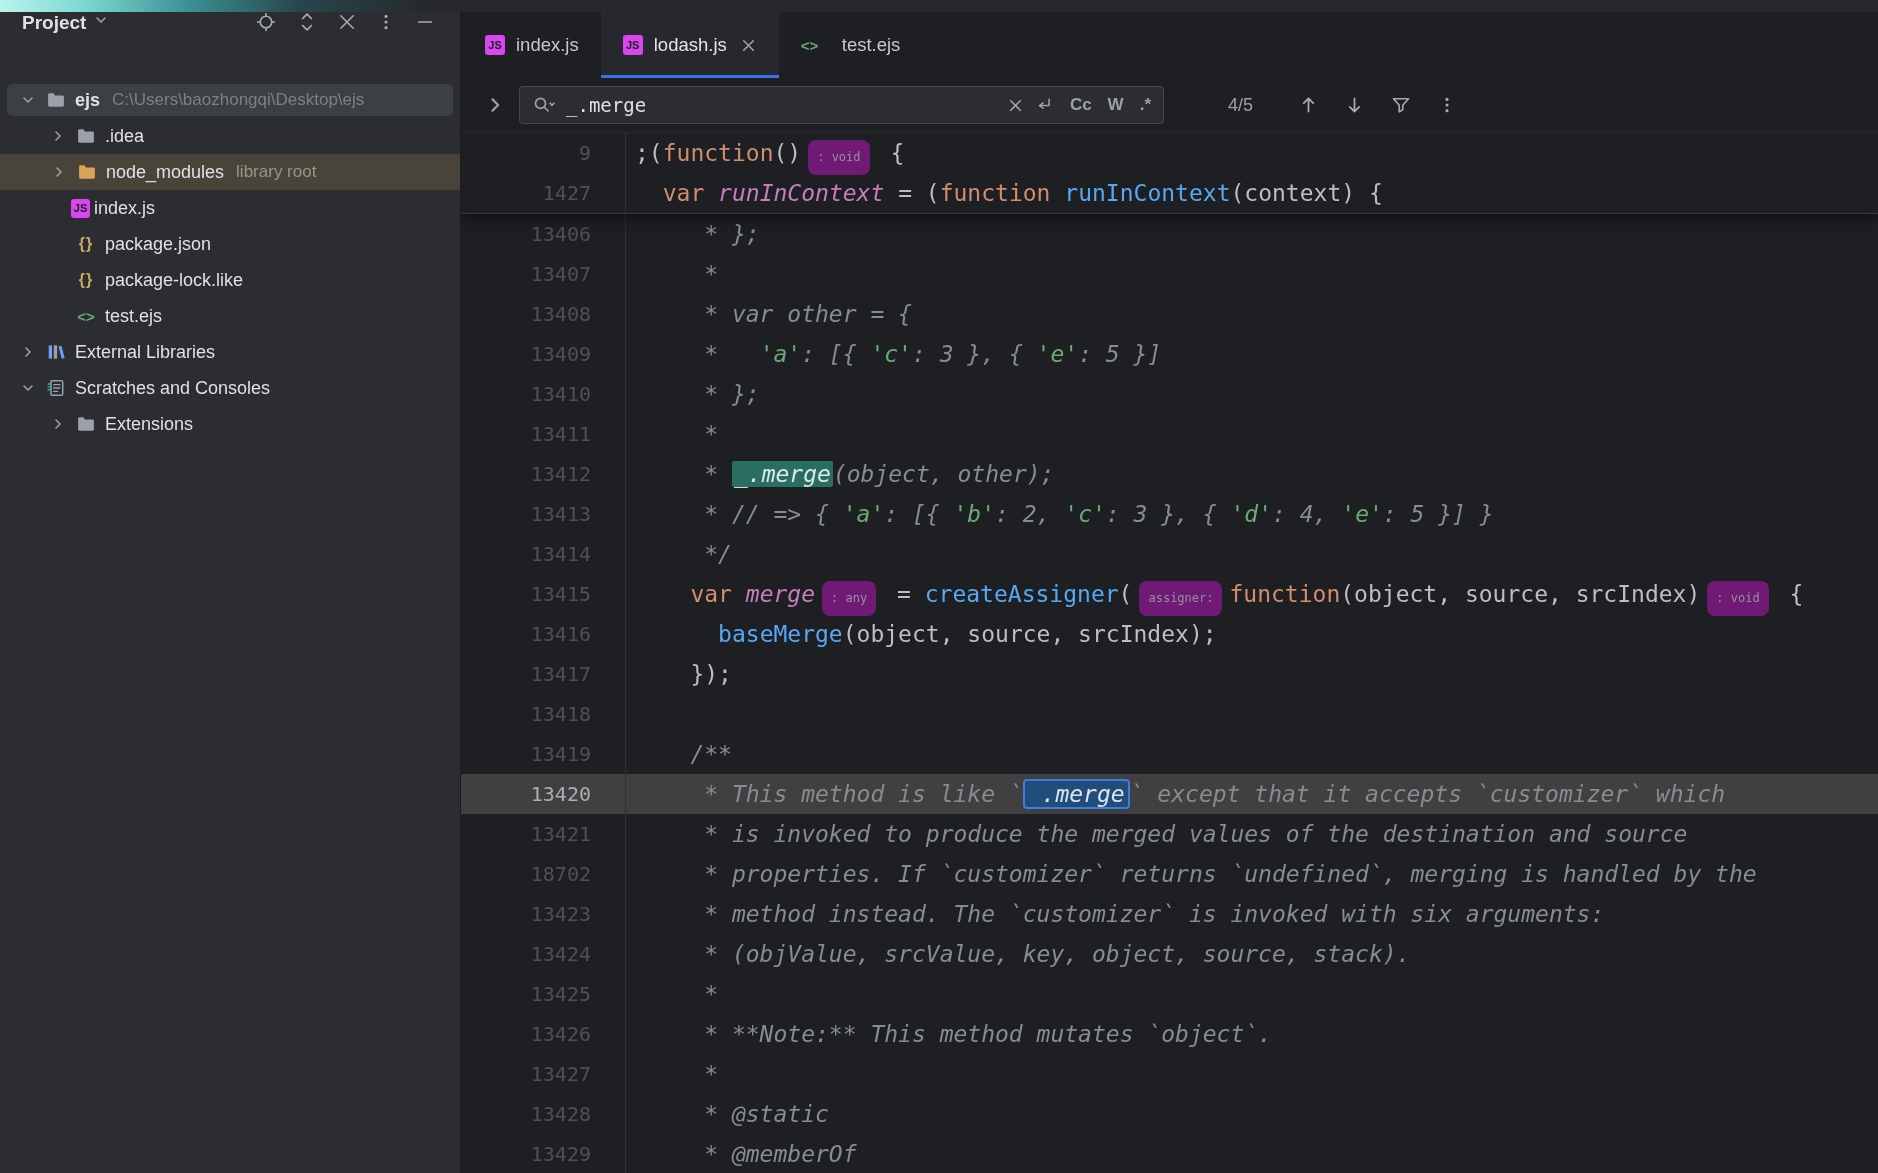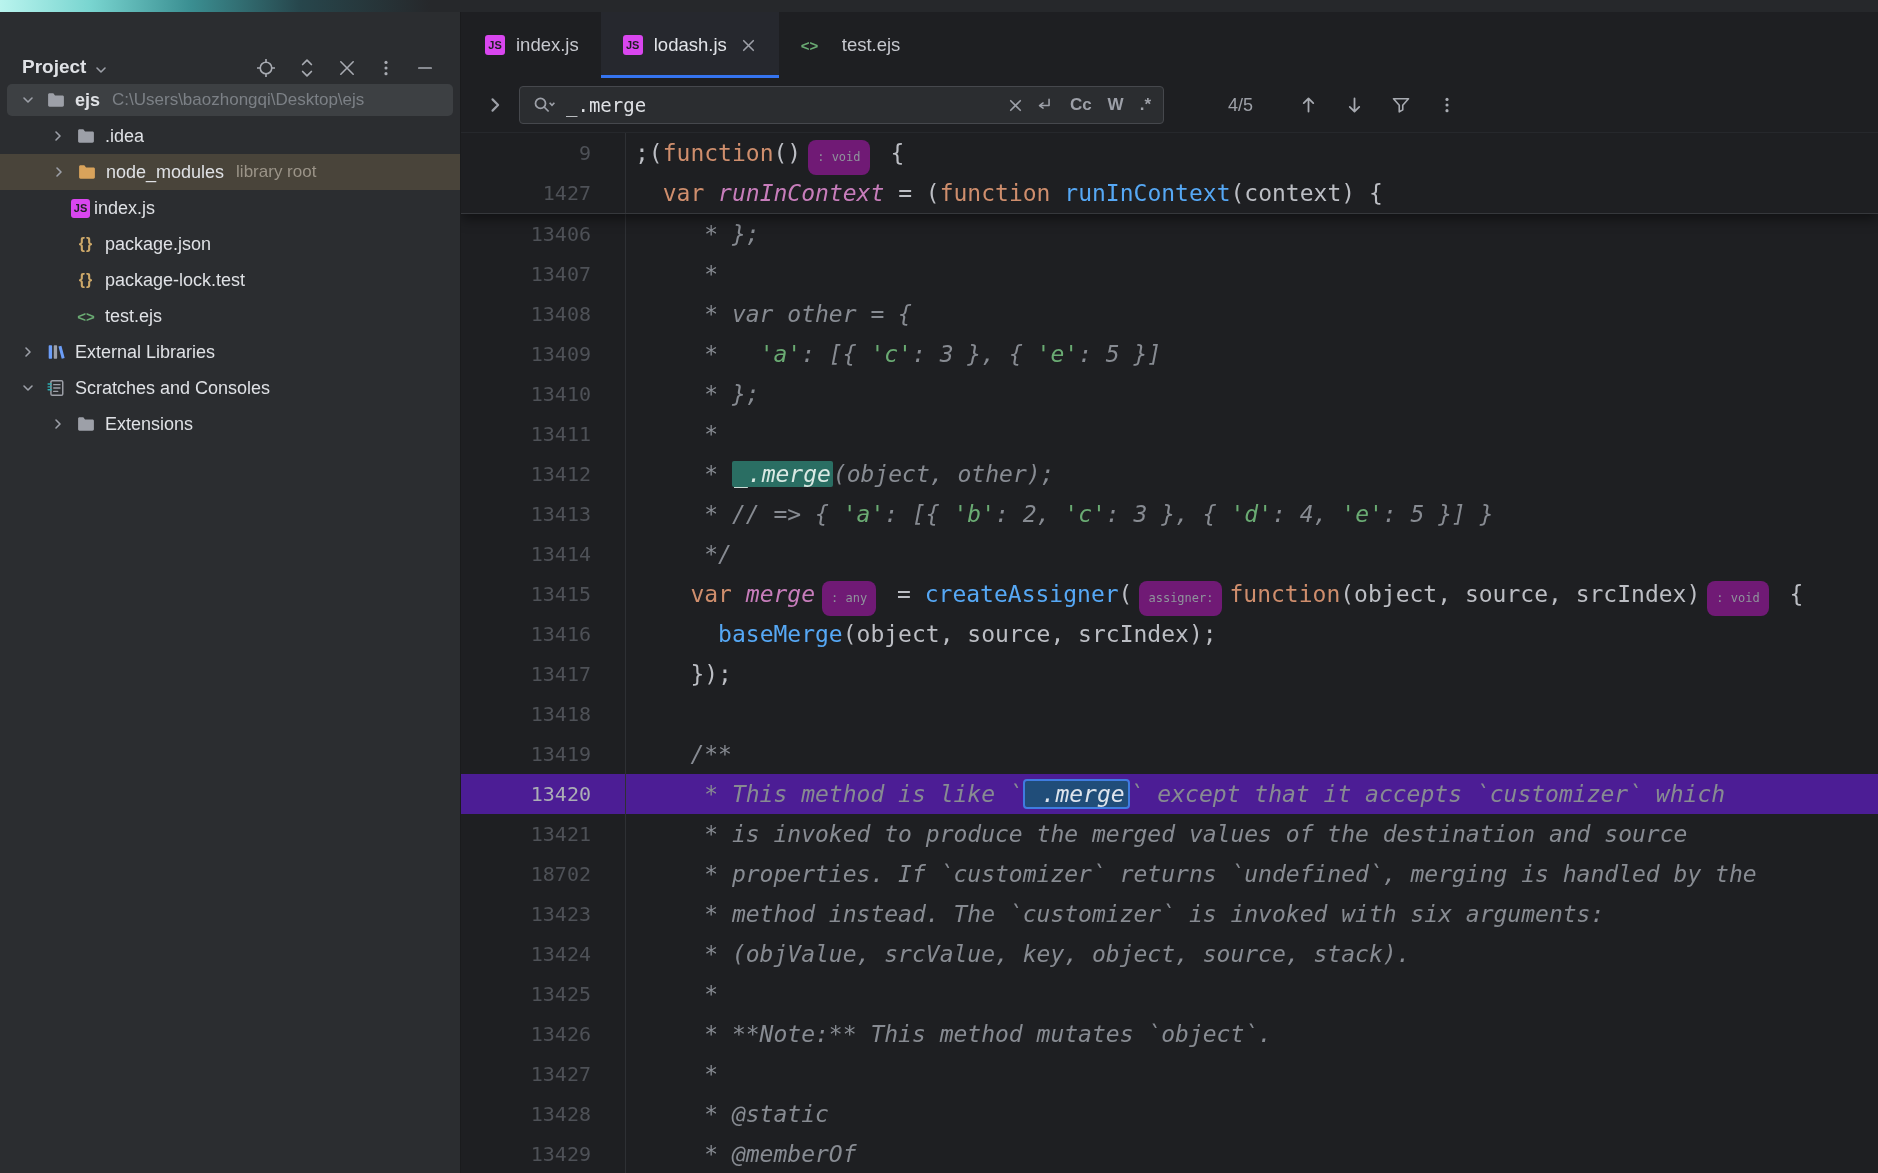--- a/index.html
+++ b/index.html
@@ -2,21 +2,21 @@
 <html><head>
 <meta charset="utf-8">
 <style>
   *{margin:0;padding:0;box-sizing:border-box}
   html,body{width:1878px;height:1173px;overflow:hidden;background:#1e1f22;font-family:"Liberation Sans",sans-serif;-webkit-font-smoothing:antialiased}
   .titlebar-strip{height:12px;background:linear-gradient(90deg,#b9f4ee 0px,#79d5d0 90px,#3b8f92 190px,#27464c 300px,#26282b 430px,#26282b 100%)}
   .app{display:flex;height:1161px}
 
   
   .sidebar{width:461px;flex:none;background:#2b2d30;border-right:1px solid #1a1b1d;display:flex;flex-direction:column}
-  .sidebar-header{height:66px;display:flex;align-items:flex-end;padding:0 26px 0 22px;color:#dfe1e5}
+  .sidebar-header{height:66px;display:flex;align-items:flex-start;padding:0 26px 0 22px;color:#dfe1e5}
   .panel-title{font-size:19px;font-weight:600}
   .panel-title-chev{color:#9da0a8;margin-left:7px;display:inline-flex}
   .header-icons{margin-left:auto;display:flex;gap:21px;color:#a8abb2;align-items:center}
   .hicon{display:inline-flex;align-items:center;justify-content:center}
   .tree{font-size:18px;color:#dfe1e5;padding-top:4px}
   .tree-row{height:36px;display:flex;align-items:center;position:relative}
   .tree-row>*{position:relative;z-index:1}
   .tree-row.selected::before{content:"";position:absolute;left:7px;right:7px;top:2px;bottom:2px;background:#3d4043;border-radius:5px;z-index:0}
   .tree-row.library::before{content:"";position:absolute;inset:0;background:#49443a;z-index:0}
   .chev{width:27px;color:#9da0a8;display:inline-flex;justify-content:center;align-items:center}
@@ -47,21 +47,21 @@
   .query{flex:1;font-family:"DejaVu Sans Mono",monospace;font-size:19px;color:#dfe1e5}
   .sf-close{color:#9da0a8;display:inline-flex}
   .toggles{display:flex;gap:16px;align-items:center;color:#9da0a8;font-size:17px;font-weight:600}
   .toggle{display:inline-flex;align-items:center;font-family:"Liberation Sans",sans-serif}
   .result-count{color:#9da0a8;font-size:18px;margin-left:64px}
   .nav-icons{display:flex;gap:27px;margin-left:46px;color:#a8abb2;align-items:center}
 
   
   .editor-body{flex:1;font-family:"DejaVu Sans Mono",monospace;font-size:23px;line-height:40px;color:#bcbec4;overflow:hidden}
   .line{display:flex;height:40px;white-space:pre}
-  .line.current{background:#4c1d95}
+  .line.current{background:#404040}
   .gutter{flex:none;width:165px;text-align:right;padding-right:34px;color:#4e5157;font-size:20px;border-right:1px solid #2e3034}
   .line.current .gutter{color:#abaeb5}
   .code{padding-left:9px}
   .sticky{border-bottom:1px solid #36383c;box-shadow:0 5px 12px rgba(0,0,0,.45);position:relative;z-index:2;background:#1e1f22}
 
   .tk-p{color:#bcbec4}
   .tk-k{color:#cf8e6d}
   .tk-f{color:#56a8f5}
   .tk-v{color:#c77dbb;font-style:italic}
   .tk-c{color:#878b92;font-style:italic}
@@ -163,21 +163,21 @@
           <span class="node-label">index.js</span>
         </div>
         <div class="tree-row" style="padding-left: 44px;">
           <span class="chev"></span>
           <span class="node-icon icon-json">{}</span>
           <span class="node-label">package.json</span>
         </div>
         <div class="tree-row" style="padding-left: 44px;">
           <span class="chev"></span>
           <span class="node-icon icon-json">{}</span>
-          <span class="node-label">package-lock.test</span>
+          <span class="node-label">package-lock.like</span>
         </div>
         <div class="tree-row" style="padding-left: 44px;">
           <span class="chev"></span>
           <span class="node-icon icon-ejs">&lt;&gt;</span>
           <span class="node-label">test.ejs</span>
         </div>
         <div class="tree-row" style="padding-left: 14px;">
           <span class="chev">
             <svg width="16" height="16" viewBox="0 0 16 16" fill="none">
               <path d="M6 4l4 4-4 4" stroke="currentColor" stroke-width="1.6" stroke-linecap="round" stroke-linejoin="round"></path>

